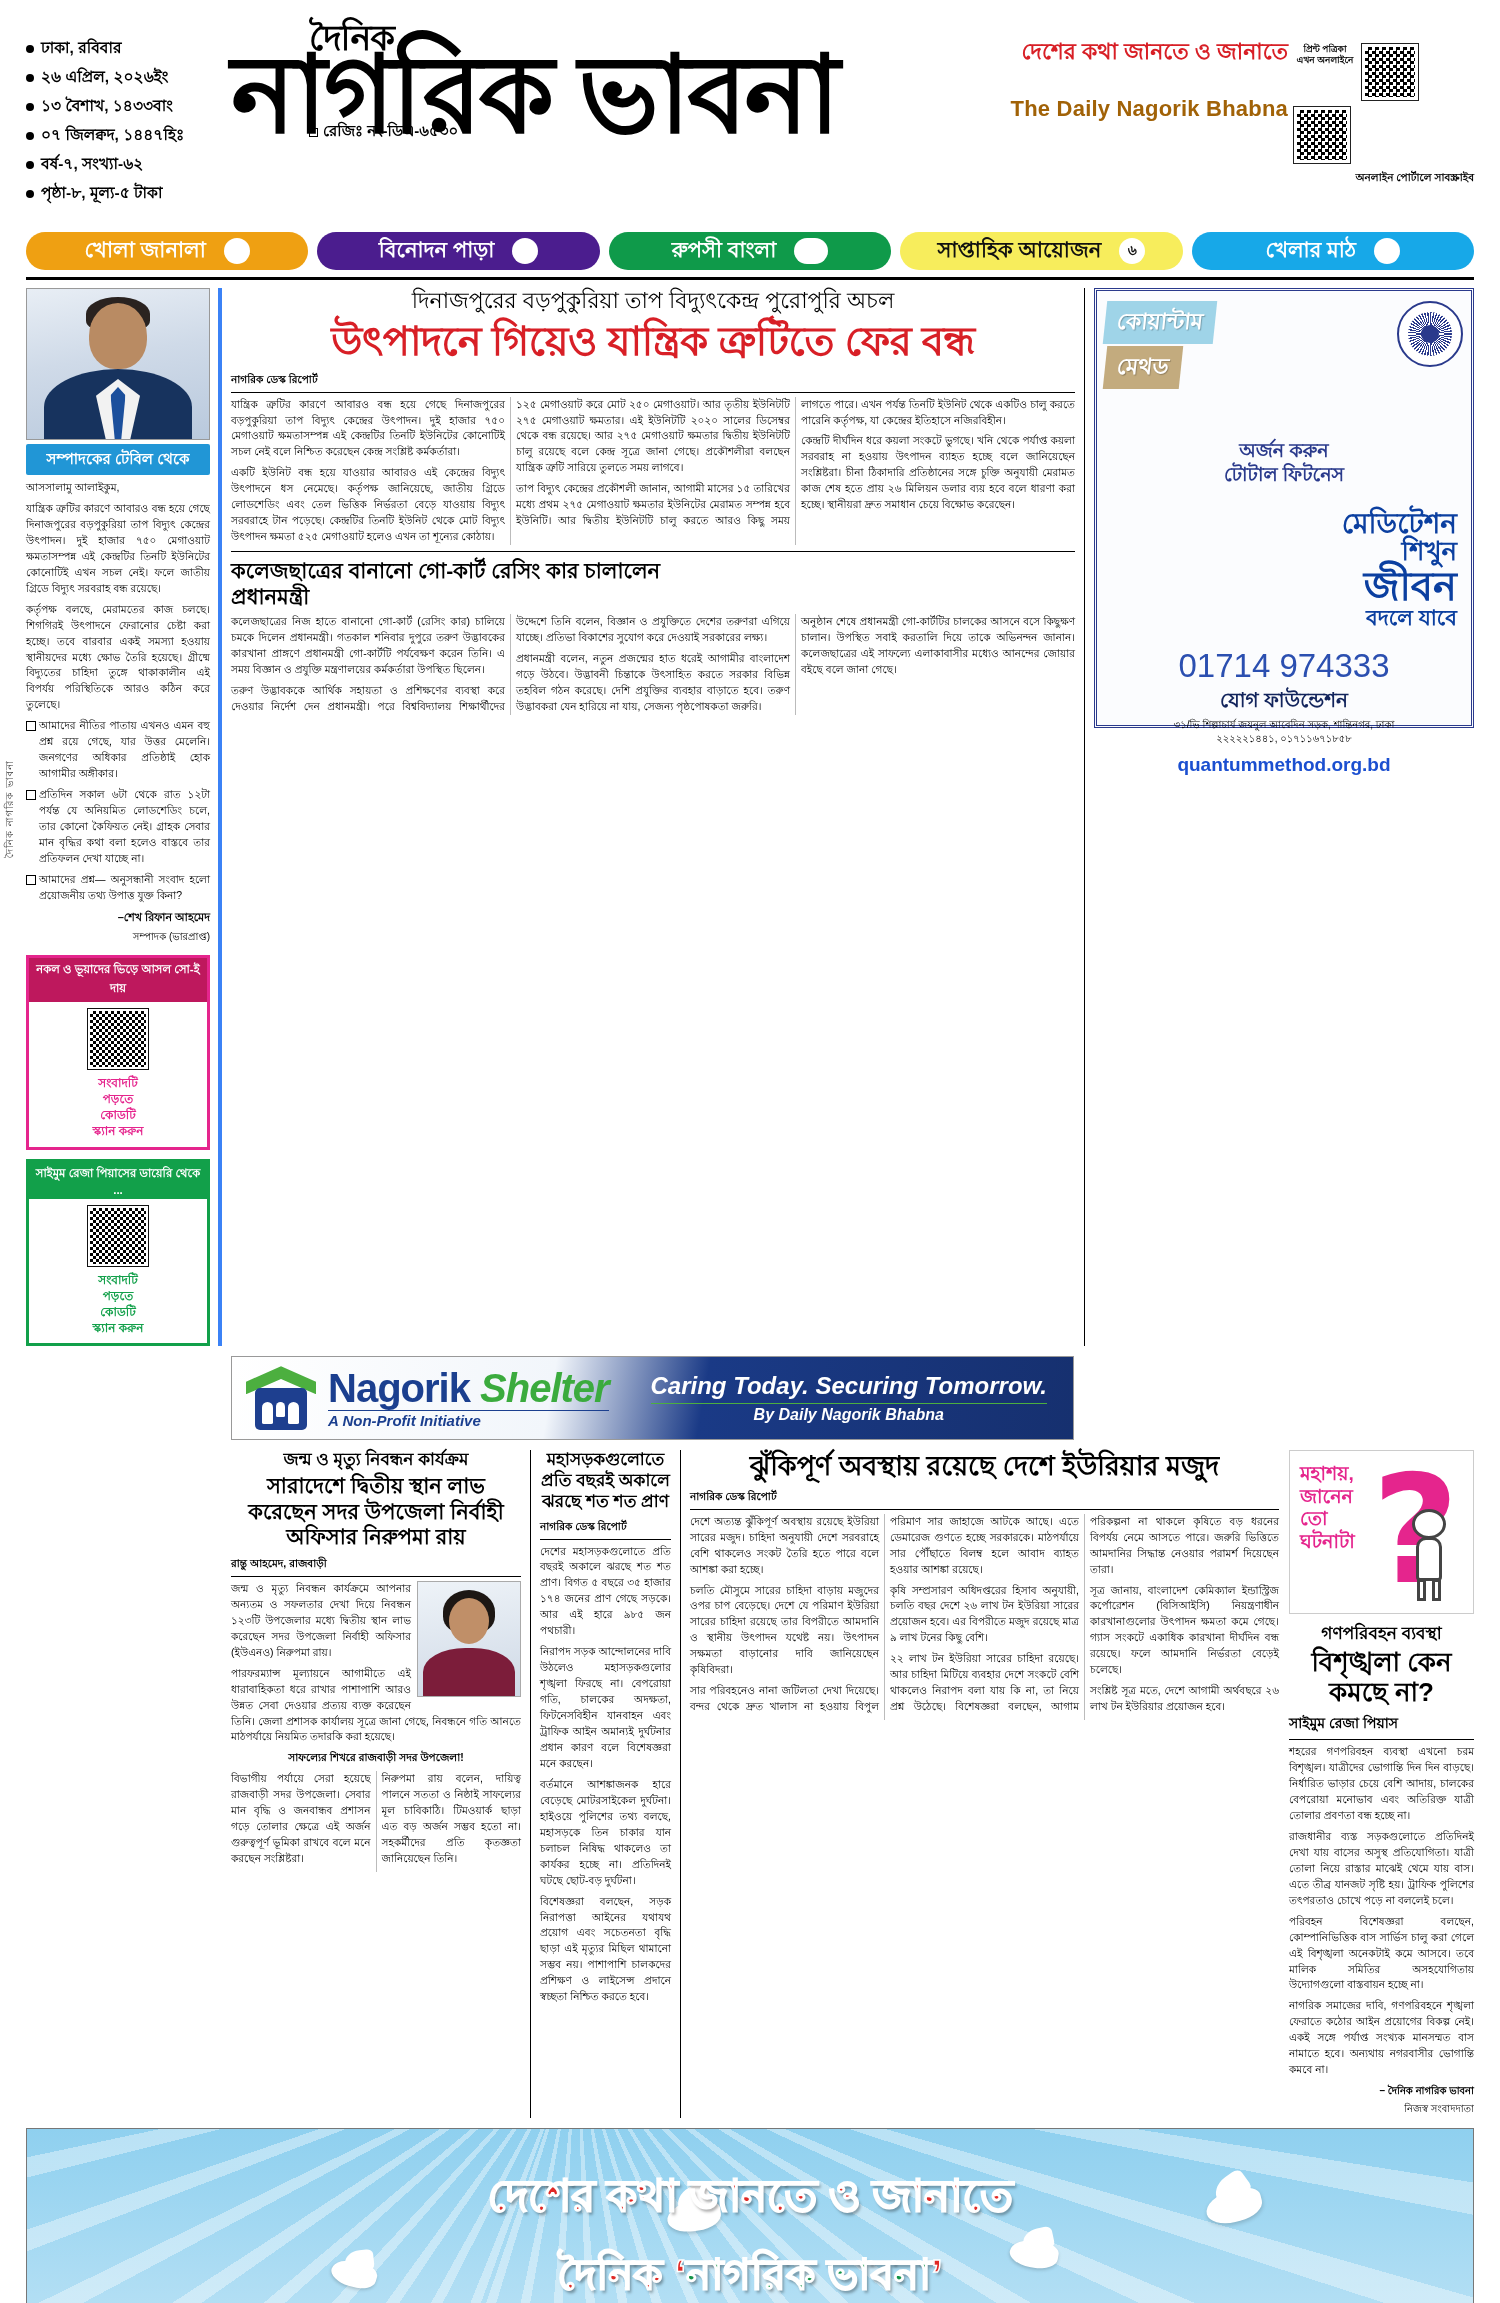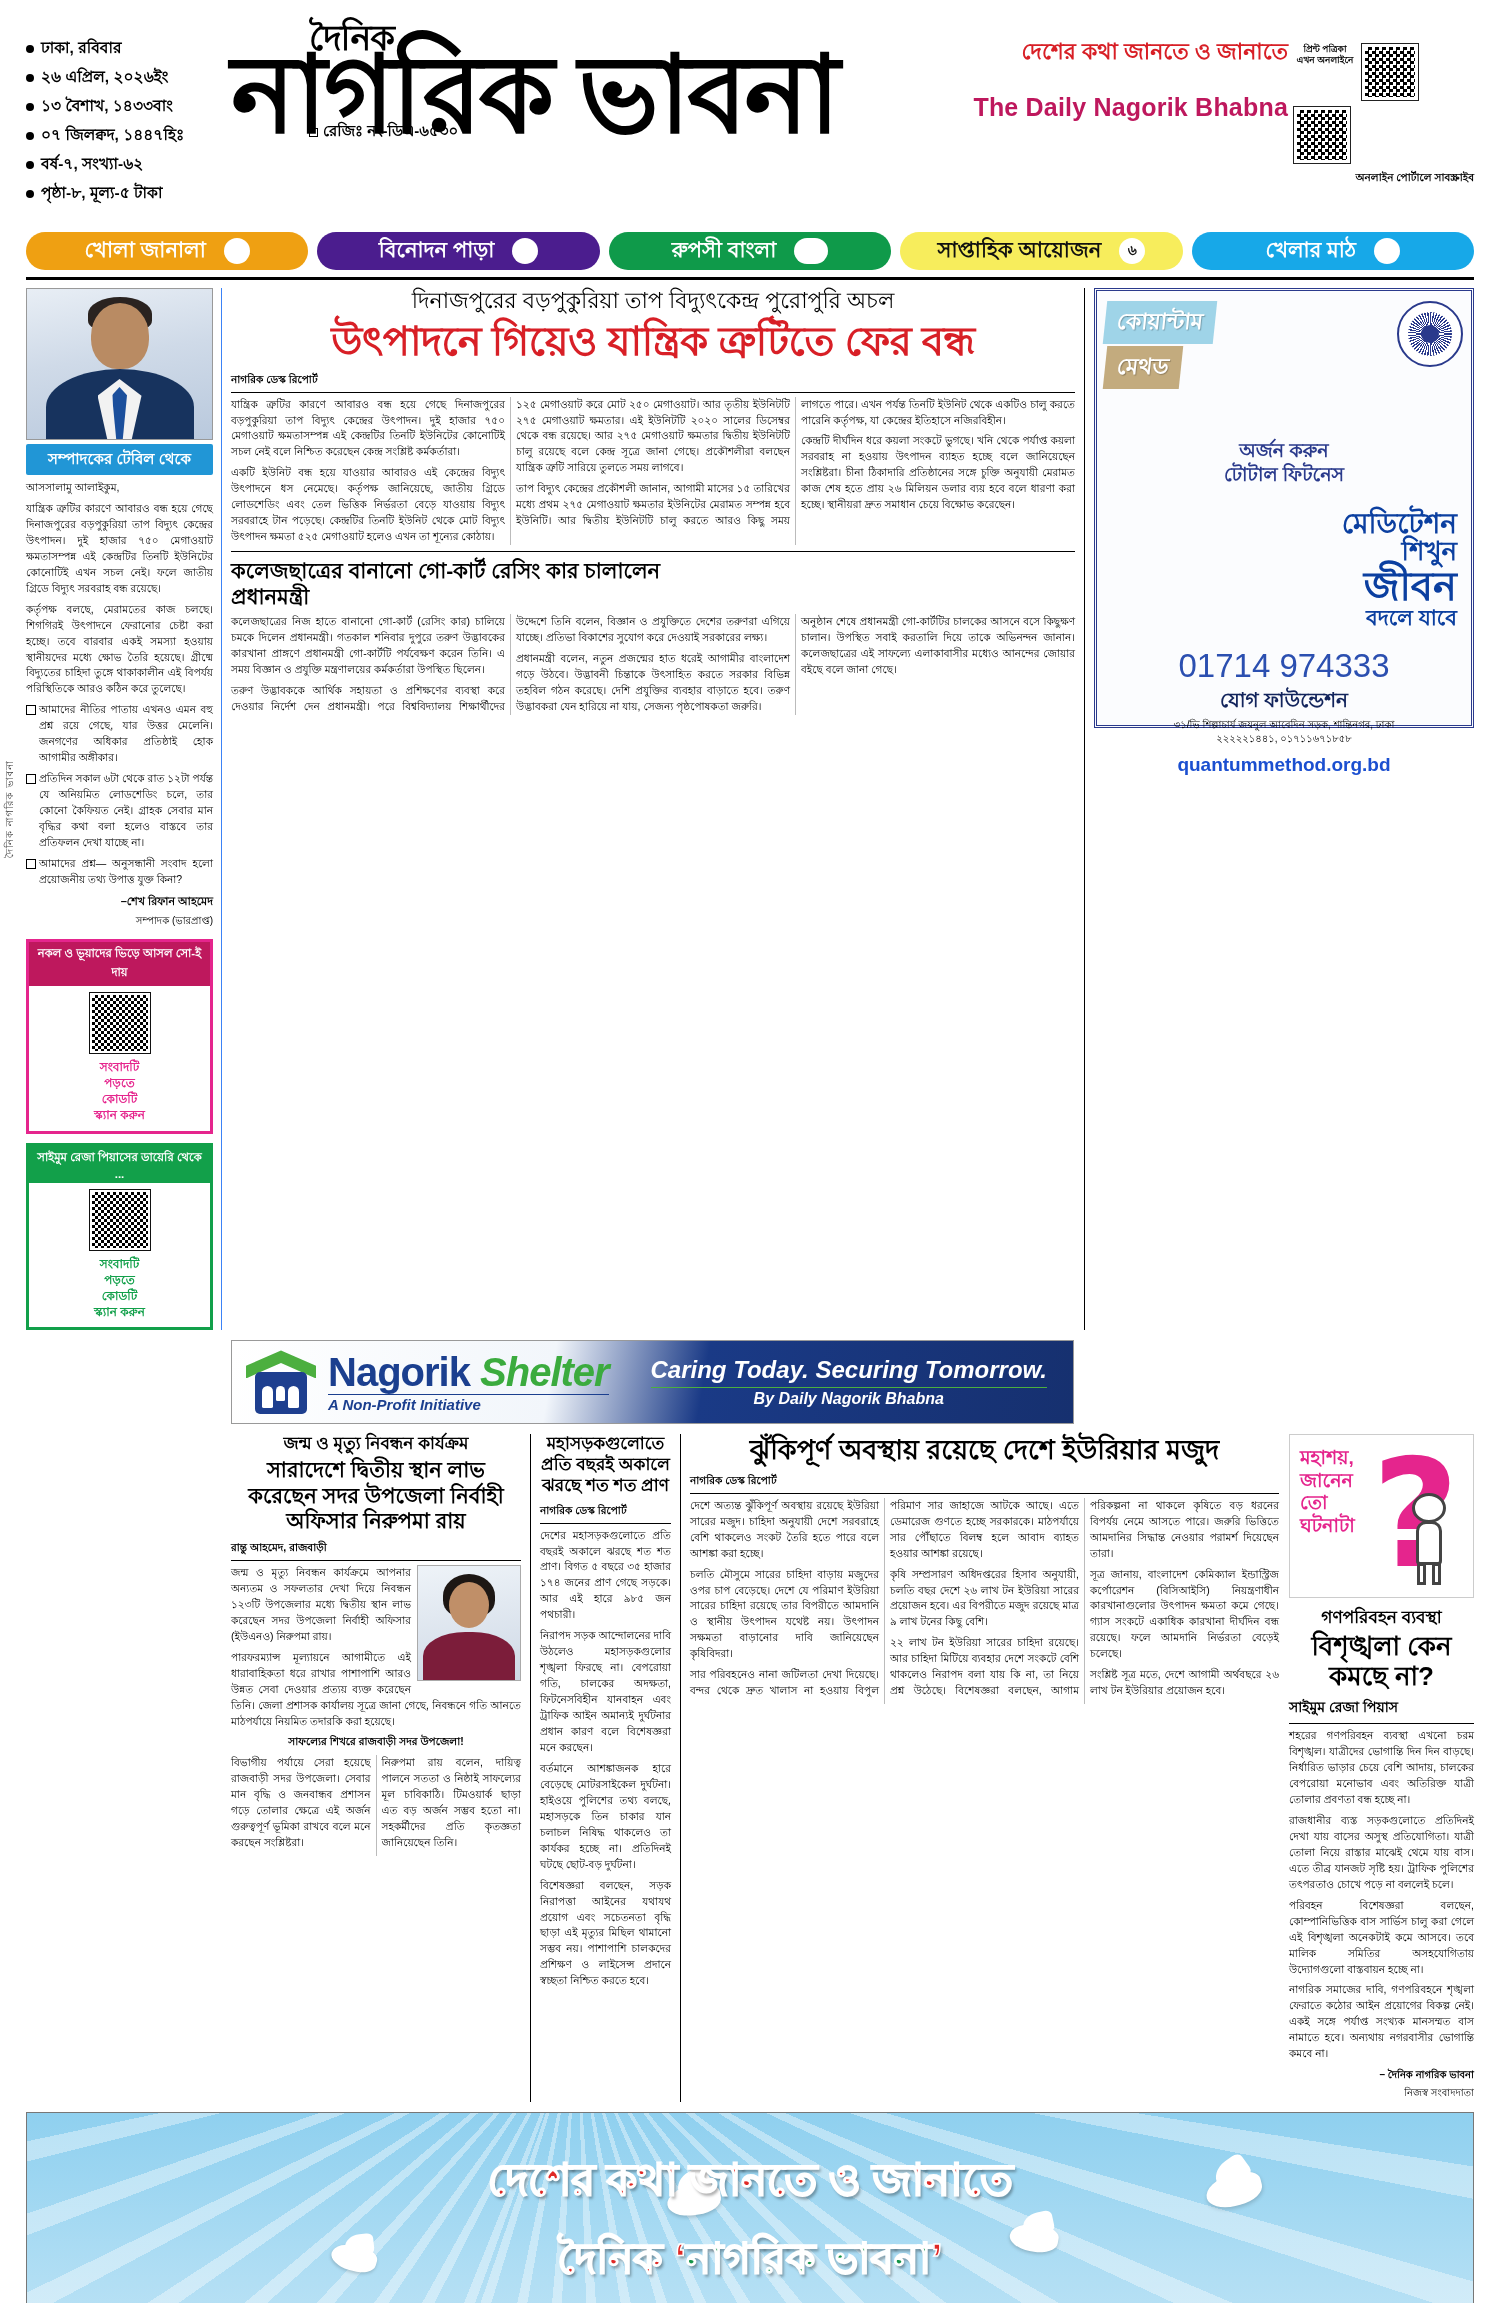--- a/index.html
+++ b/index.html
@@ -32,21 +32,21 @@
   .mh-title {
     font-size: 108px; font-weight: bold; line-height: 0.92;
     letter-spacing: -3px; margin-top: -10px; white-space: nowrap;
   }
   .mh-slogan {
     position: absolute; right: 6px; top: 16px;
     color: #d81f26; font-size: 22px; font-weight: bold; white-space: nowrap;
   }
   .mh-eng {
     position: absolute; right: 6px; bottom: 22px;
-    color: #be185d; font-size: 25px; font-weight: bold; letter-spacing: .2px;
+    color: #a16207; font-size: 22px; font-weight: bold; letter-spacing: .2px;
   }
   .mh-reg {
     position: absolute; left: 88px; bottom: 0px;
     font-size: 15px; font-weight: 600;
   }
   .mh-reg .sq {
     display: inline-block; width: 9px; height: 9px; border: 1.6px solid #000;
     margin-right: 5px; vertical-align: middle;
   }
   .mh-right { width: 180px; padding-top: 26px; }
@@ -71,21 +71,21 @@
     font-size: 14px; font-weight: bold;
   }
   .nav-tab.wide .pg { width: 34px; border-radius: 14px; }
 
   
   .hr-thick { border-top: 3px solid #000; margin: 7px 0 0 0; }
   .hr-thin { border-top: 1px solid #000; margin: 2px 0 0 0; }
 
   
   .main-row { display: flex; gap: 0; margin-top: 8px; }
-  .col-left { width: 196px; border-right: 1px solid #3b82f6; padding-right: 8px; }
+  .col-left { width: 196px; border-right: 4px solid #3b82f6; padding-right: 8px; }
   .col-mid { flex: 1; padding: 0 9px; }
   .col-right { width: 390px; padding-left: 9px; border-left: 1px solid #000; }
 
   
   .editor-photo {
     width: 100%; height: 152px; border: 1px solid #999;
     background: linear-gradient(170deg,#e8eef5 0%,#cfdae8 45%,#b9c9dd 100%);
     position: relative; overflow: hidden;
   }
   .ed-head { position: absolute; left: 50%; top: 14px; transform: translateX(-50%);

